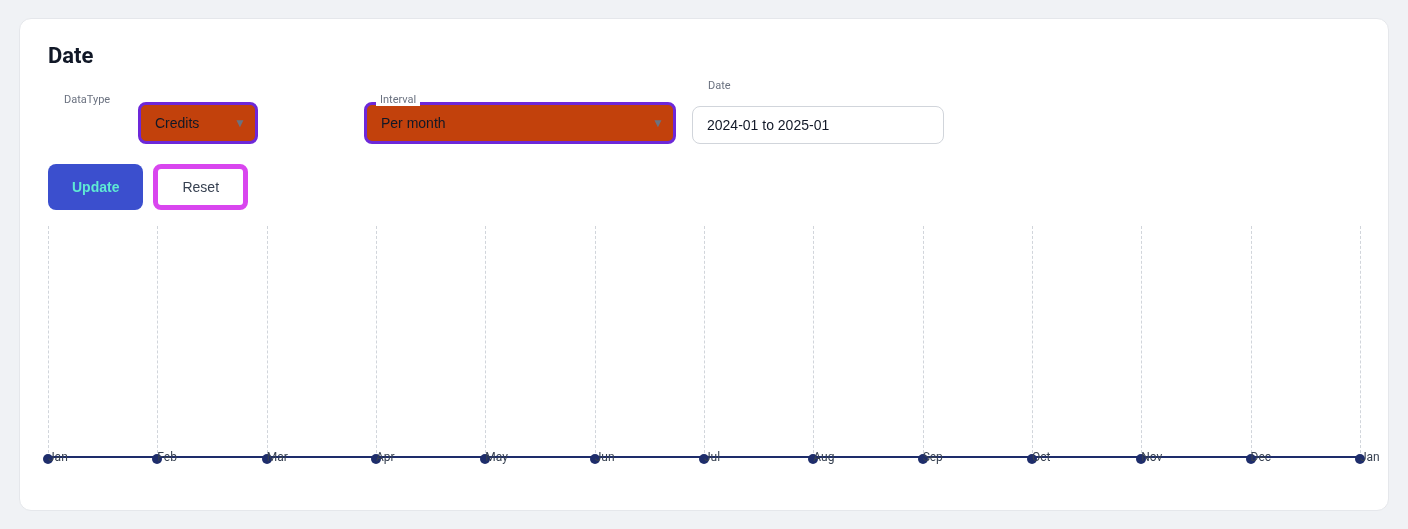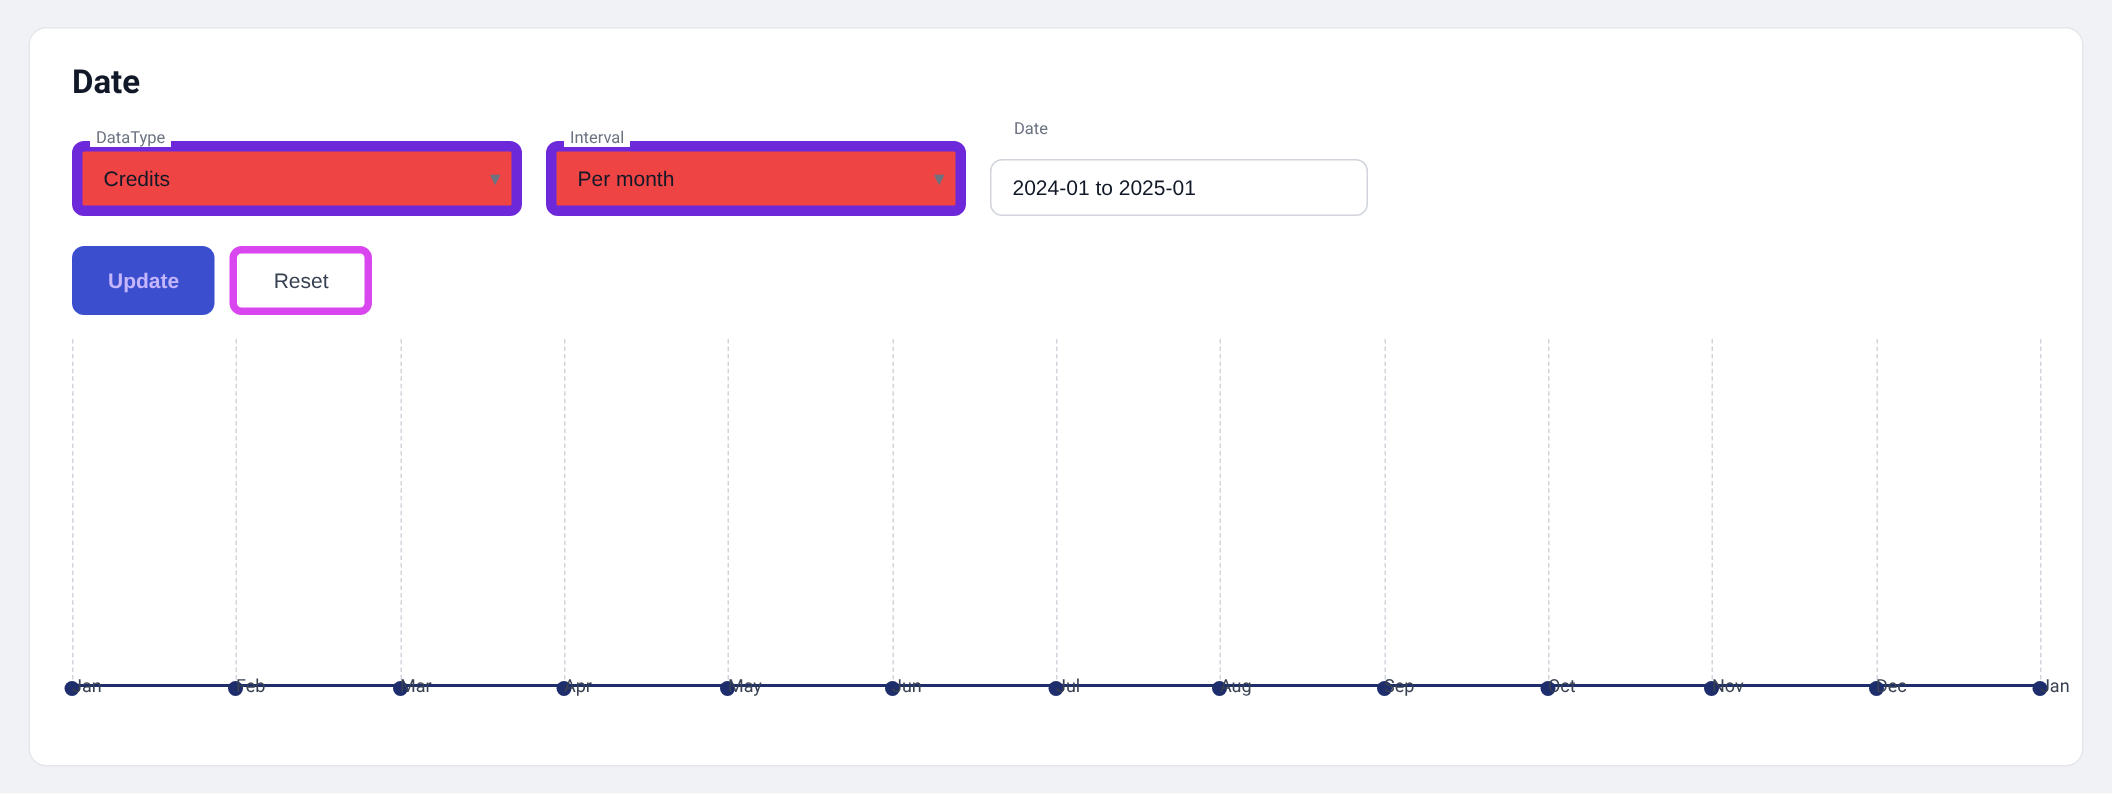--- a/index.html
+++ b/index.html
@@ -56,38 +56,39 @@
       z-index: 1;
     }
 
     .select-wrapper {
       position: relative;
       display: flex;
       align-items: center;
     }
 
     .select-control {
-      border: 7px solid #6d28d9;
+      border: 3px solid #6d28d9;
       border-radius: 8px;
       padding: 10px 40px 10px 14px;
       font-size: 14px;
       color: #111827;
-      background: #ef4444;
+      background: #c2410c;
       appearance: none;
       cursor: pointer;
       outline: none;
       width: 100%;
     }
 
     .datatype-field {
       width: 300px;
+      align-items: center;
     }
 
     .interval-field {
-      width: 280px;
+      width: 312px;
     }
 
     .date-field {
       width: 252px;
     }
 
     .date-input {
       border: 1px solid #d1d5db;
       border-radius: 8px;
       padding: 10px 14px;
@@ -108,21 +109,21 @@
     }
 
     .buttons-row {
       display: flex;
       gap: 10px;
       margin-bottom: 16px;
     }
 
     .btn-update {
       background: #3b4fce;
-      color: #c4b5fd;
+      color: #5eead4;
       border: none;
       border-radius: 8px;
       padding: 10px 24px;
       font-size: 14px;
       font-weight: 600;
       cursor: pointer;
     }
 
     .btn-reset {
       background: #ffffff;

